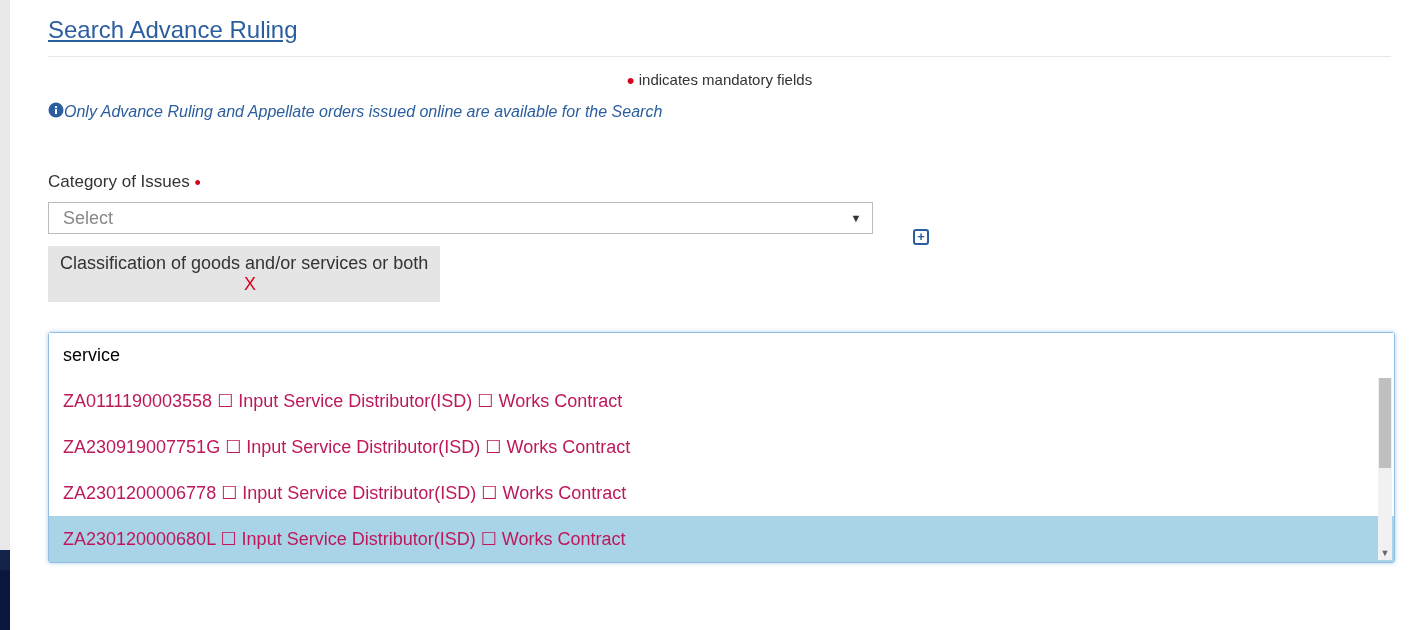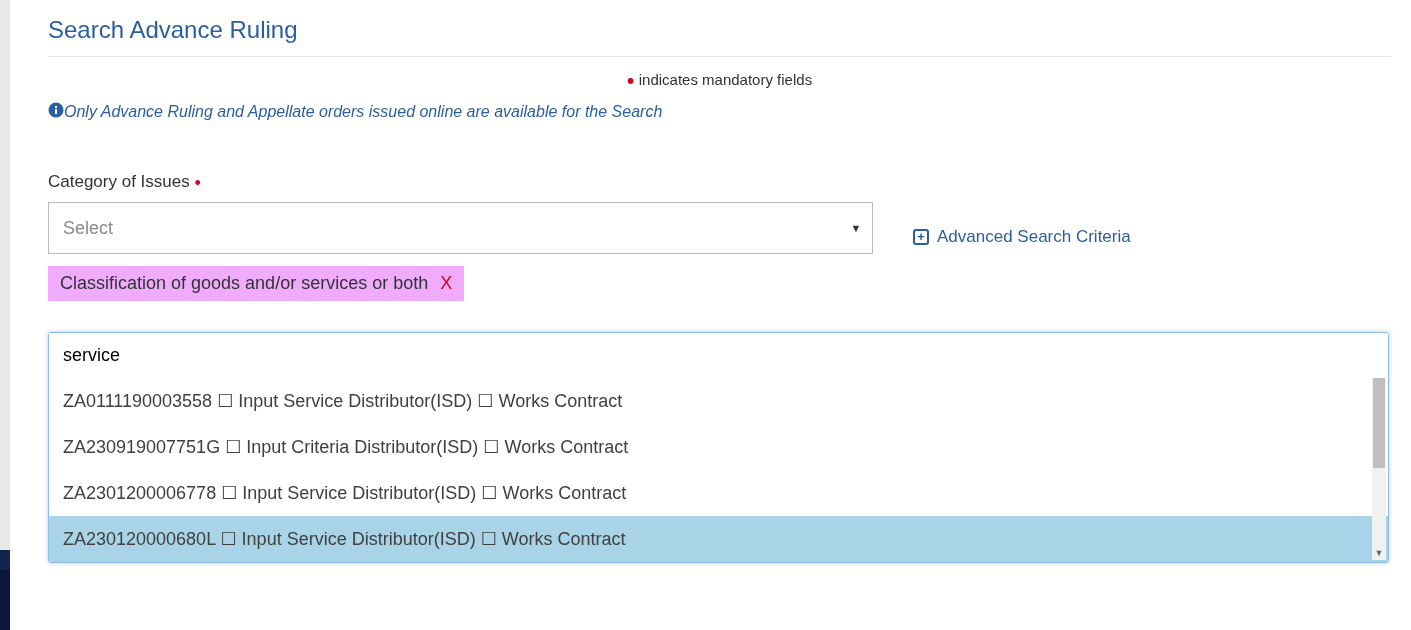--- a/index.html
+++ b/index.html
@@ -26,20 +26,21 @@
     background: #fff;
     padding: 16px 20px 0 38px;
   }
   .page-title {
     color: #2b5e9e;
     font-size: 24px;
     font-weight: 400;
     padding-bottom: 12px;
     border-bottom: 1px solid #e7e7e7;
     margin-bottom: 14px;
+    text-decoration: underline;
   }
   .mandatory-row {
     text-align: center;
     font-size: 15px;
     color: #333;
     margin-bottom: 14px;
   }
   .red-dot {
     color: #d9001b;
     font-size: 22px;
@@ -74,21 +75,21 @@
     padding-top: 0;
   }
   .field-label {
     font-size: 17px;
     color: #333;
     margin-bottom: 10px;
   }
   .select-wrap {
     border: 1px solid #bbb;
     background: #fff;
-    height: 52px;
+    height: 32px;
     display: flex;
     align-items: center;
     padding: 0 14px;
     position: relative;
   }
   .select-placeholder { color: #888; font-size: 18px; }
   .select-arrow {
     position: absolute;
     right: 4px; top: 4px; bottom: 4px;
     width: 24px;
@@ -113,35 +114,36 @@
     color: #2b5e9e;
     font-weight: bold;
     font-size: 13px;
     line-height: 12px;
     text-align: center;
   }
   .chip-row { margin-top: 12px; }
   .chip {
     display: inline-flex;
     align-items: center;
-    background: #f0abfc;
+    background: #e5e5e5;
     padding: 7px 12px;
     font-size: 18px;
     color: #333;
+    flex-direction: column;
   }
   .chip-x {
     color: #d9001b;
     margin-left: 12px;
     font-size: 18px;
     cursor: pointer;
   }
   .autocomplete {
     position: absolute;
     left: 48px;
-    right: 22px;
+    right: 16px;
     top: 332px;
     border: 1px solid #8fbde6;
     box-shadow: 0 0 4px rgba(90,160,220,0.5);
     background: #fff;
     border-radius: 3px;
   }
   .ac-input {
     width: 100%;
     border: none;
     outline: none;
@@ -151,21 +153,21 @@
   }
   .ac-list {
     position: relative;
     max-height: 245px;
     overflow: hidden;
     border-top: 0;
   }
   .ac-item {
     padding: 12px 14px 12px 14px;
     font-size: 18px;
-    color: #404040;
+    color: #be185d;
     cursor: pointer;
     white-space: nowrap;
   }
   .ac-item.hover { background: #a9d3e6; }
   .ac-scrollbar {
     position: absolute;
     right: 2px;
     top: 45px;
     width: 14px;
     bottom: 2px;
@@ -249,32 +251,31 @@
       <div class="chip-row">
         <span class="chip">
           <span>Classification of goods and/or services or both</span>
           <span class="chip-x">X</span>
         </span>
       </div>
     </div>
     <div class="form-right">
       <div class="adv-search">
         <span class="plus-box">+</span>
-        <span>Advanced Search Criteria</span>
       </div>
     </div>
   </div>
 
 </div>
 
 <div class="autocomplete">
   <input class="ac-input" type="text" value="service" style="">
   <div class="ac-list" id="ac-list">
       <div class="ac-item">ZA0111190003558 ☐ Input Service Distributor(ISD) ☐ Works Contract</div>
-      <div class="ac-item">ZA230919007751G ☐ Input Criteria Distributor(ISD) ☐ Works Contract</div>
+      <div class="ac-item">ZA230919007751G ☐ Input Service Distributor(ISD) ☐ Works Contract</div>
       <div class="ac-item">ZA2301200006778 ☐ Input Service Distributor(ISD) ☐ Works Contract</div>
       <div class="ac-item hover">ZA230120000680L ☐ Input Service Distributor(ISD) ☐ Works Contract</div>
     </div>
   <div class="ac-scrollbar">
     <div class="ac-thumb"></div>
     <div class="ac-down">▼</div>
   </div>
 </div>
 
 </body></html>

